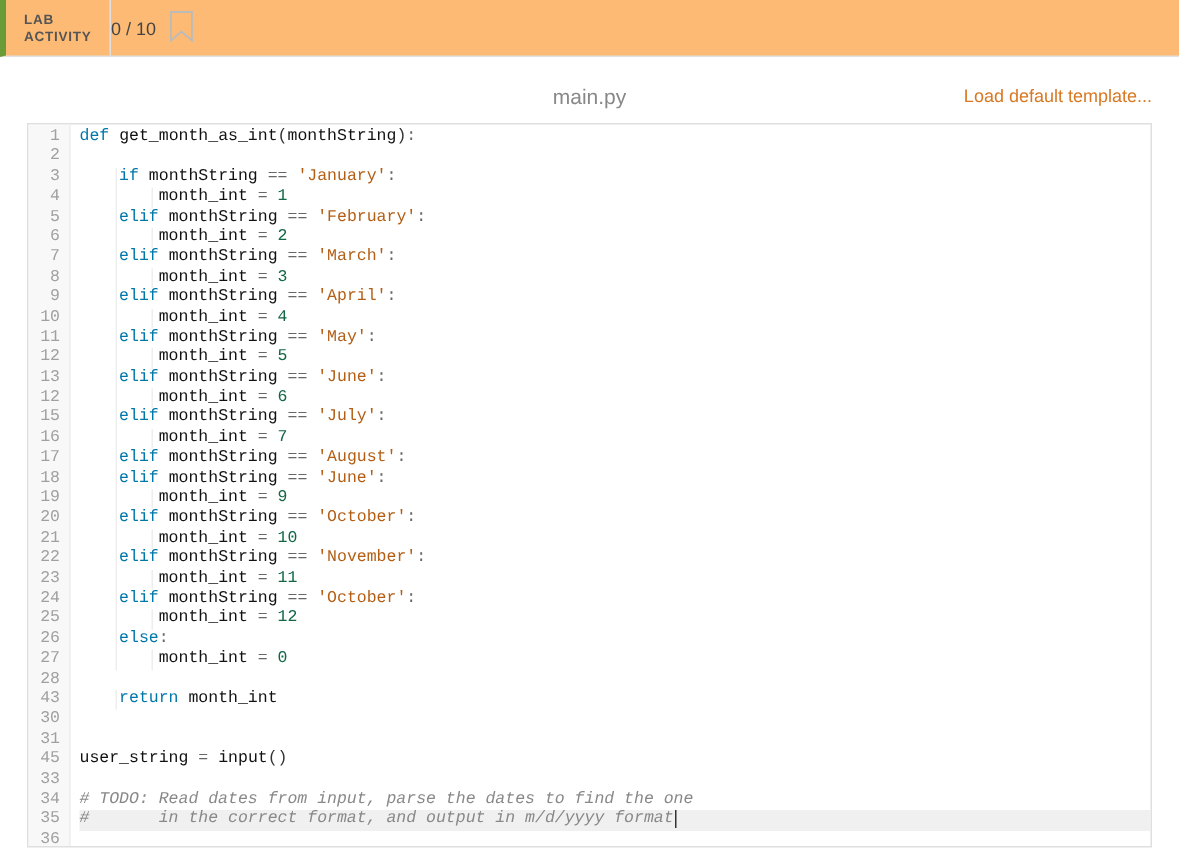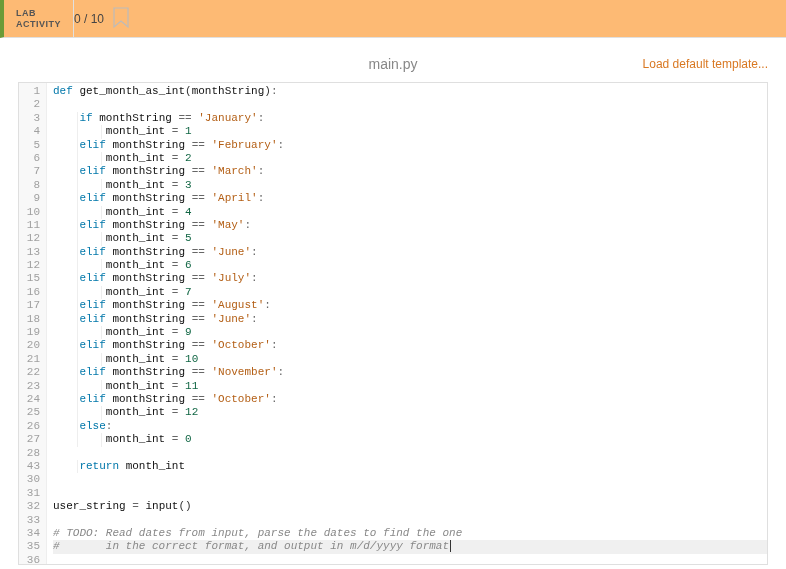--- a/index.html
+++ b/index.html
@@ -180,21 +180,21 @@
         <div>22</div>
         <div>23</div>
         <div>24</div>
         <div>25</div>
         <div>26</div>
         <div>27</div>
         <div>28</div>
         <div>43</div>
         <div>30</div>
         <div>31</div>
-        <div>32</div>
+        <div>45</div>
         <div>33</div>
         <div>34</div>
         <div>35</div>
         <div>36</div>
       </div>
     <div class="code-lines" id="code-lines">
         <div class="line"><span class="kw">def</span><span> </span><span class="fn">get_month_as_int</span><span class="paren">(</span><span class="ident">monthString</span><span class="paren">)</span><span class="op">:</span></div>
         <div class="line"></div>
         <div class="line"><span class="indent-guide" style="left: 24.2px;"></span><span>    </span><span class="kw">if</span><span> </span><span class="ident">monthString</span><span> </span><span class="op">==</span><span> </span><span class="str">'January'</span><span class="op">:</span></div>
         <div class="line"><span class="indent-guide" style="left: 24.2px;"></span><span class="indent-guide" style="left: 48.4px;"></span><span>        </span><span class="ident">month_int</span><span> </span><span class="op">=</span><span> </span><span class="num">1</span></div>

